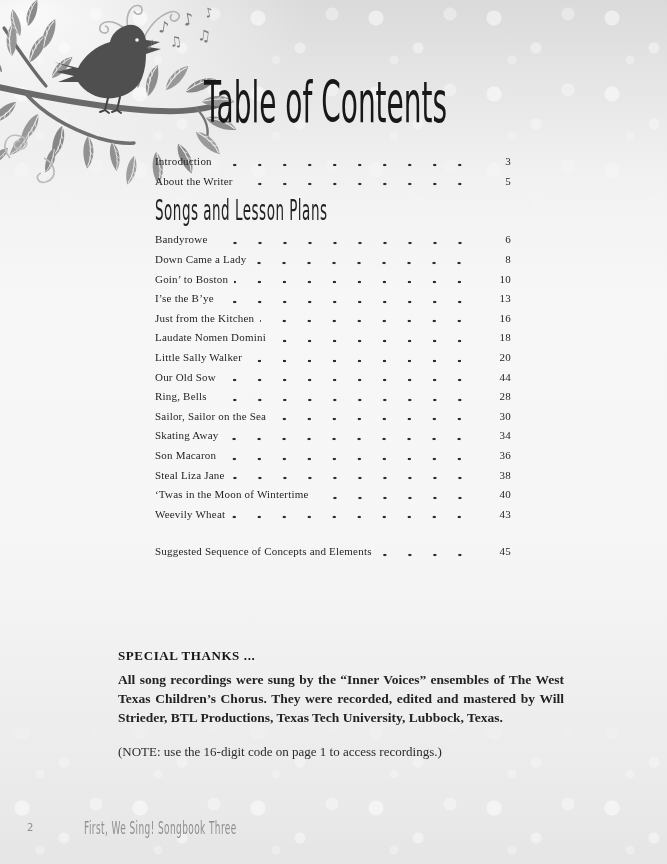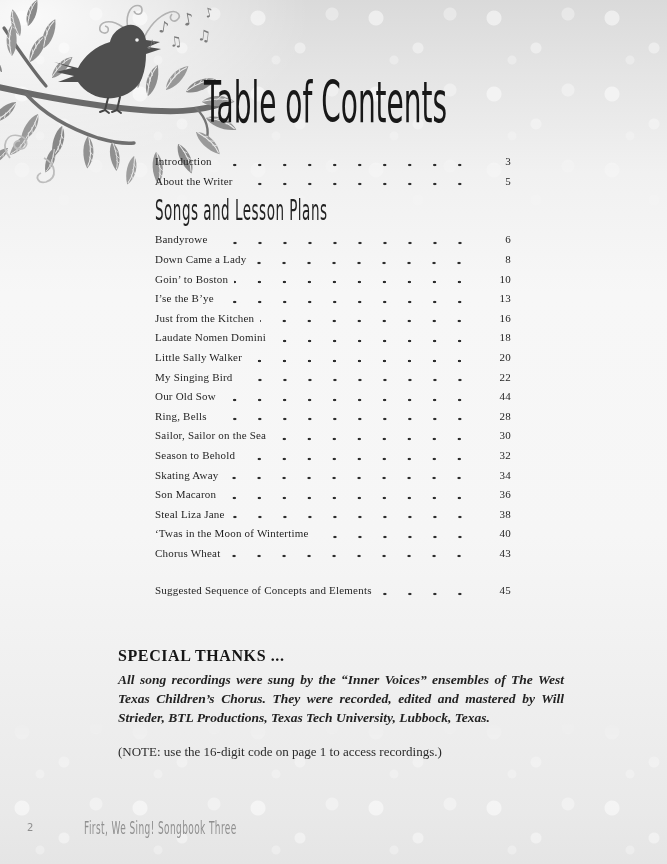--- a/index.html
+++ b/index.html
@@ -37,22 +37,22 @@
   .row .leader{flex:1;
     background-image:radial-gradient(circle,#2d2d2d 1.15px,rgba(0,0,0,0) 1.55px);
     background-size:25px 8px;background-repeat:repeat-x;background-position:right 9px bottom 3px;}
   .row .num{width:30px;text-align:right;line-height:19.6px;}
   .songs-heading{height:39.2px;}
   .songs-heading .script{display:inline-block;font-size:13.5px;line-height:39.2px;letter-spacing:.5px;
     color:#222;transform:scaleY(2.05);transform-origin:50% 50%;white-space:nowrap;}
   .spacer{height:18px;}
 
   .thanks{position:absolute;left:118px;top:644px;width:446px;}
-  .thanks .heading{margin:0;font-size:16px;font-weight:700;letter-spacing:.6px;color:#161616;line-height:24px;}
-  .thanks .body{margin:3px 0 0;font-style:italic;font-weight:600;font-size:13.5px;line-height:18.8px;
+  .thanks .heading{margin:0;font-size:13px;font-weight:700;letter-spacing:.6px;color:#161616;line-height:24px;}
+  .thanks .body{margin:3px 0 0;font-weight:600;font-size:13.5px;line-height:18.8px;
     text-align:justify;color:#232323;}
   .thanks .note{margin:17px 0 0;font-size:13px;color:#2b2b2b;}
 
   .footer{position:absolute;left:0;top:820px;width:100%;height:18px;color:#8f8f8f;}
   .footer .pagenum{position:absolute;left:27px;top:0;font-size:10px;line-height:16px;
     font-family:"DejaVu Sans",sans-serif;}
   .footer .booktitle{position:absolute;left:84px;top:0;font-size:9px;line-height:16px;
     letter-spacing:.4px;transform:scaleY(1.9);transform-origin:left 50%;white-space:nowrap;}
 </style>
 </head>
@@ -189,50 +189,40 @@
           <span class="leader"></span>
           <span class="num">18</span>
         </div>
 
         <div class="row">
           <span class="label">Little Sally Walker</span>
           <span class="leader"></span>
           <span class="num">20</span>
         </div>
 
-        <div class="row">
-          <span class="label">My Singing Bird</span>
-          <span class="leader"></span>
-          <span class="num">22</span>
-        </div>
 
 
         <div class="row">
           <span class="label">Our Old Sow</span>
           <span class="leader"></span>
           <span class="num">44</span>
         </div>
 
         <div class="row">
           <span class="label">Ring, Bells</span>
           <span class="leader"></span>
           <span class="num">28</span>
         </div>
 
         <div class="row">
           <span class="label">Sailor, Sailor on the Sea</span>
           <span class="leader"></span>
           <span class="num">30</span>
         </div>
 
-        <div class="row">
-          <span class="label">Season to Behold</span>
-          <span class="leader"></span>
-          <span class="num">32</span>
-        </div>
 
         <div class="row">
           <span class="label">Skating Away</span>
           <span class="leader"></span>
           <span class="num">34</span>
         </div>
 
         <div class="row">
           <span class="label">Son Macaron</span>
           <span class="leader"></span>
@@ -245,21 +235,21 @@
           <span class="num">38</span>
         </div>
 
         <div class="row">
           <span class="label">‘Twas in the Moon of Wintertime</span>
           <span class="leader"></span>
           <span class="num">40</span>
         </div>
 
         <div class="row">
-          <span class="label">Chorus Wheat</span>
+          <span class="label">Weevily Wheat</span>
           <span class="leader"></span>
           <span class="num">43</span>
         </div>
       </div>
 
     <div class="spacer"></div>
 
     <div>
 
         <div class="row">

